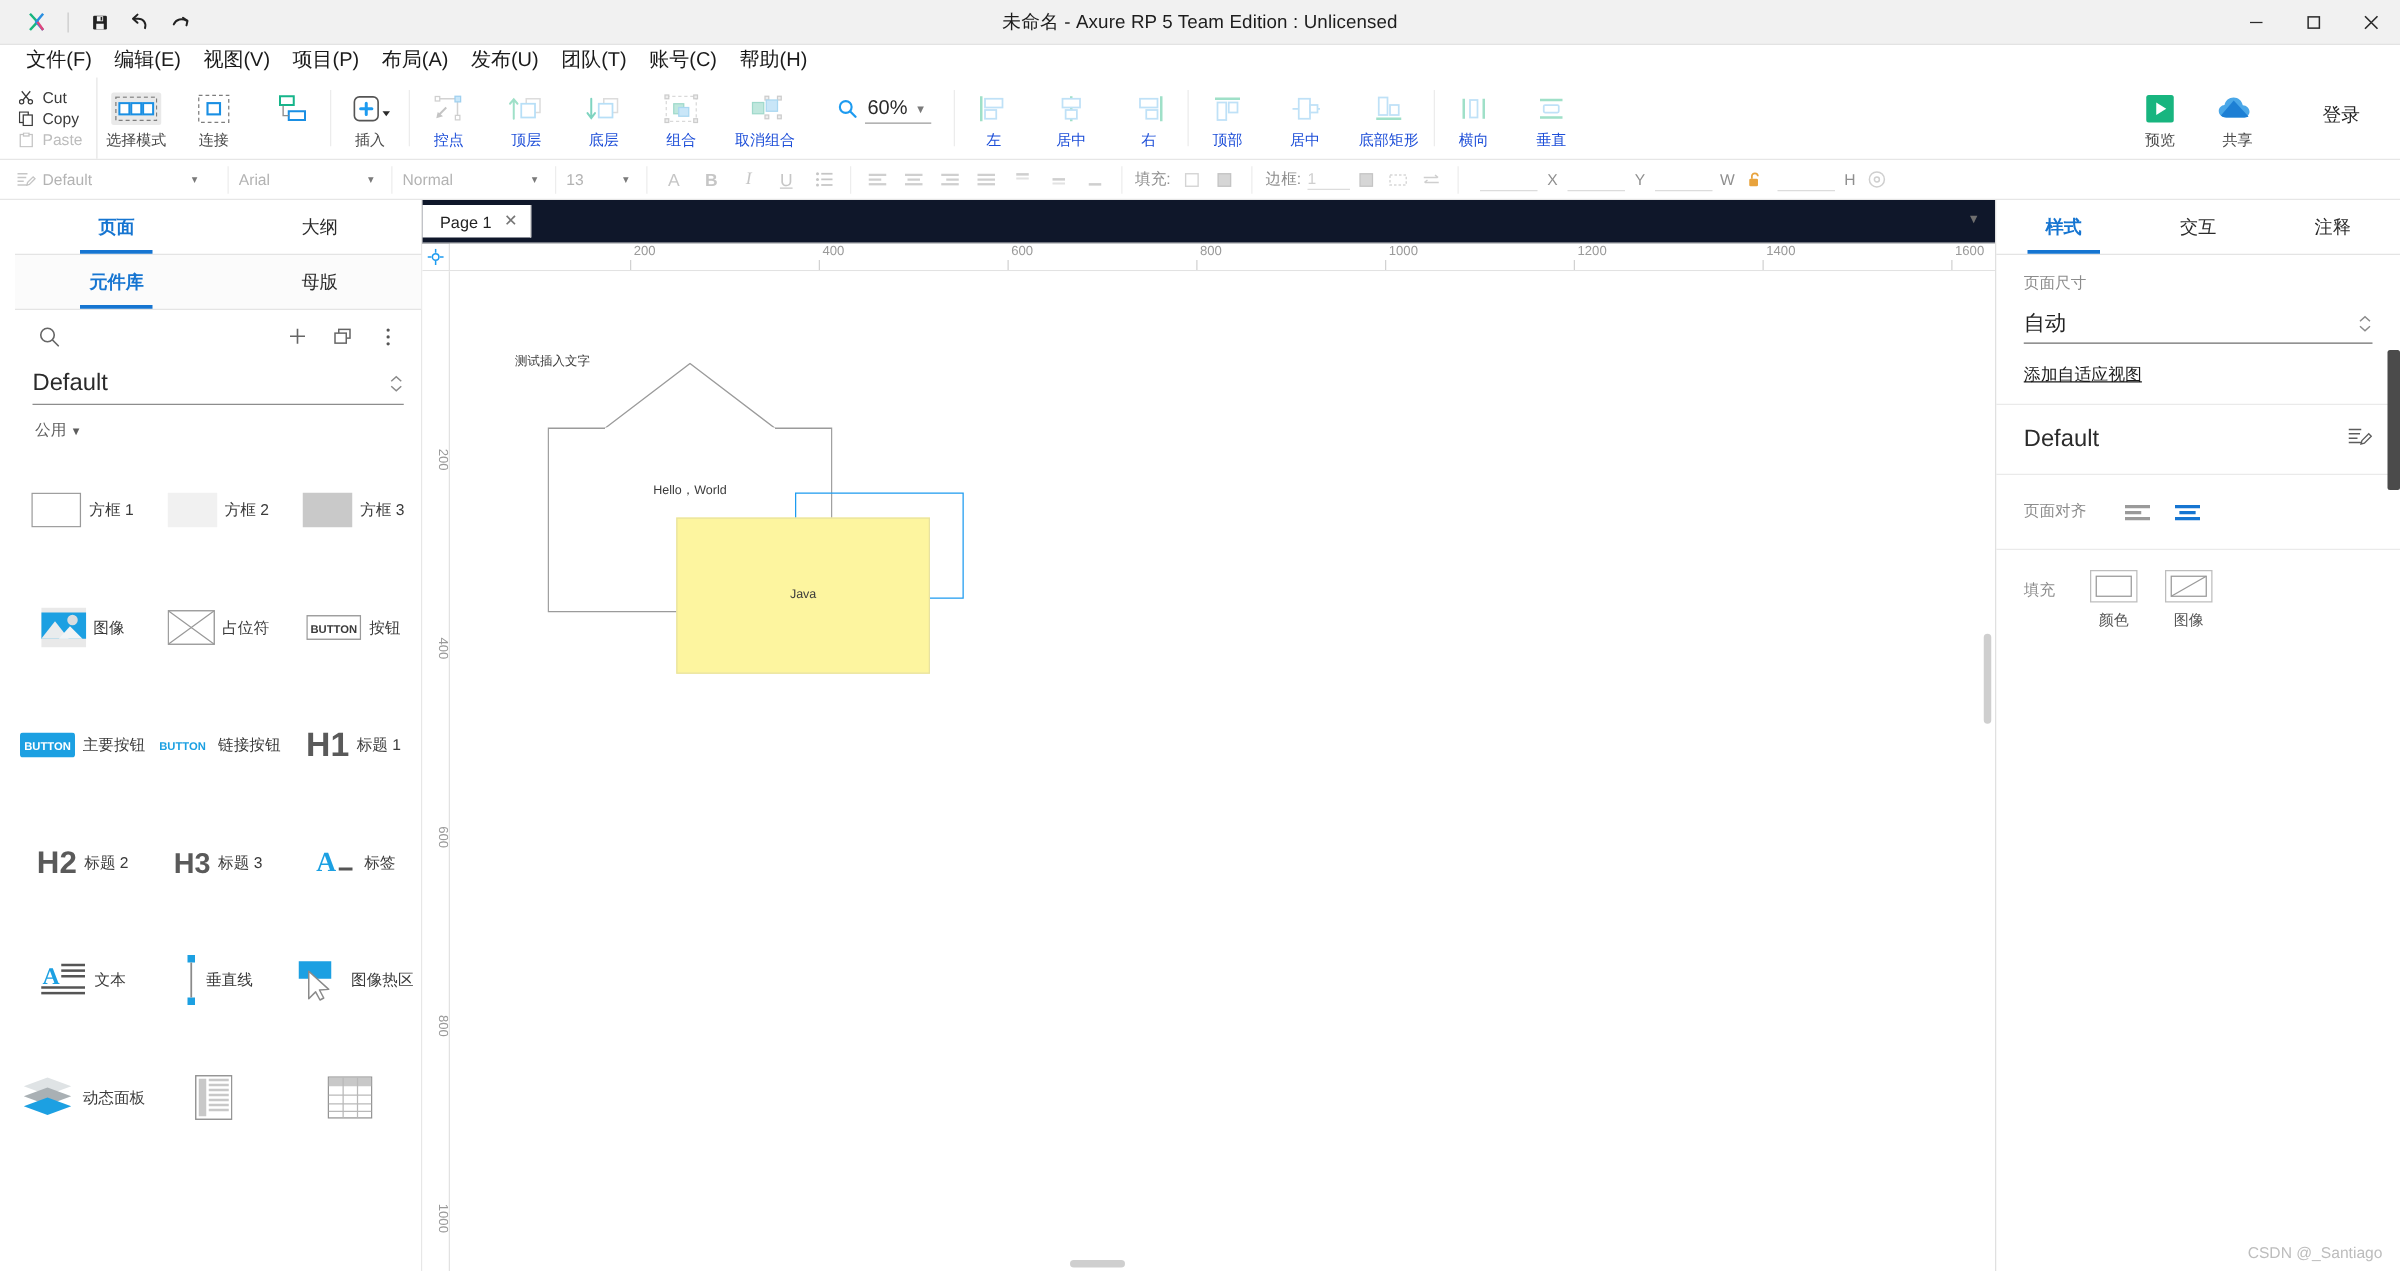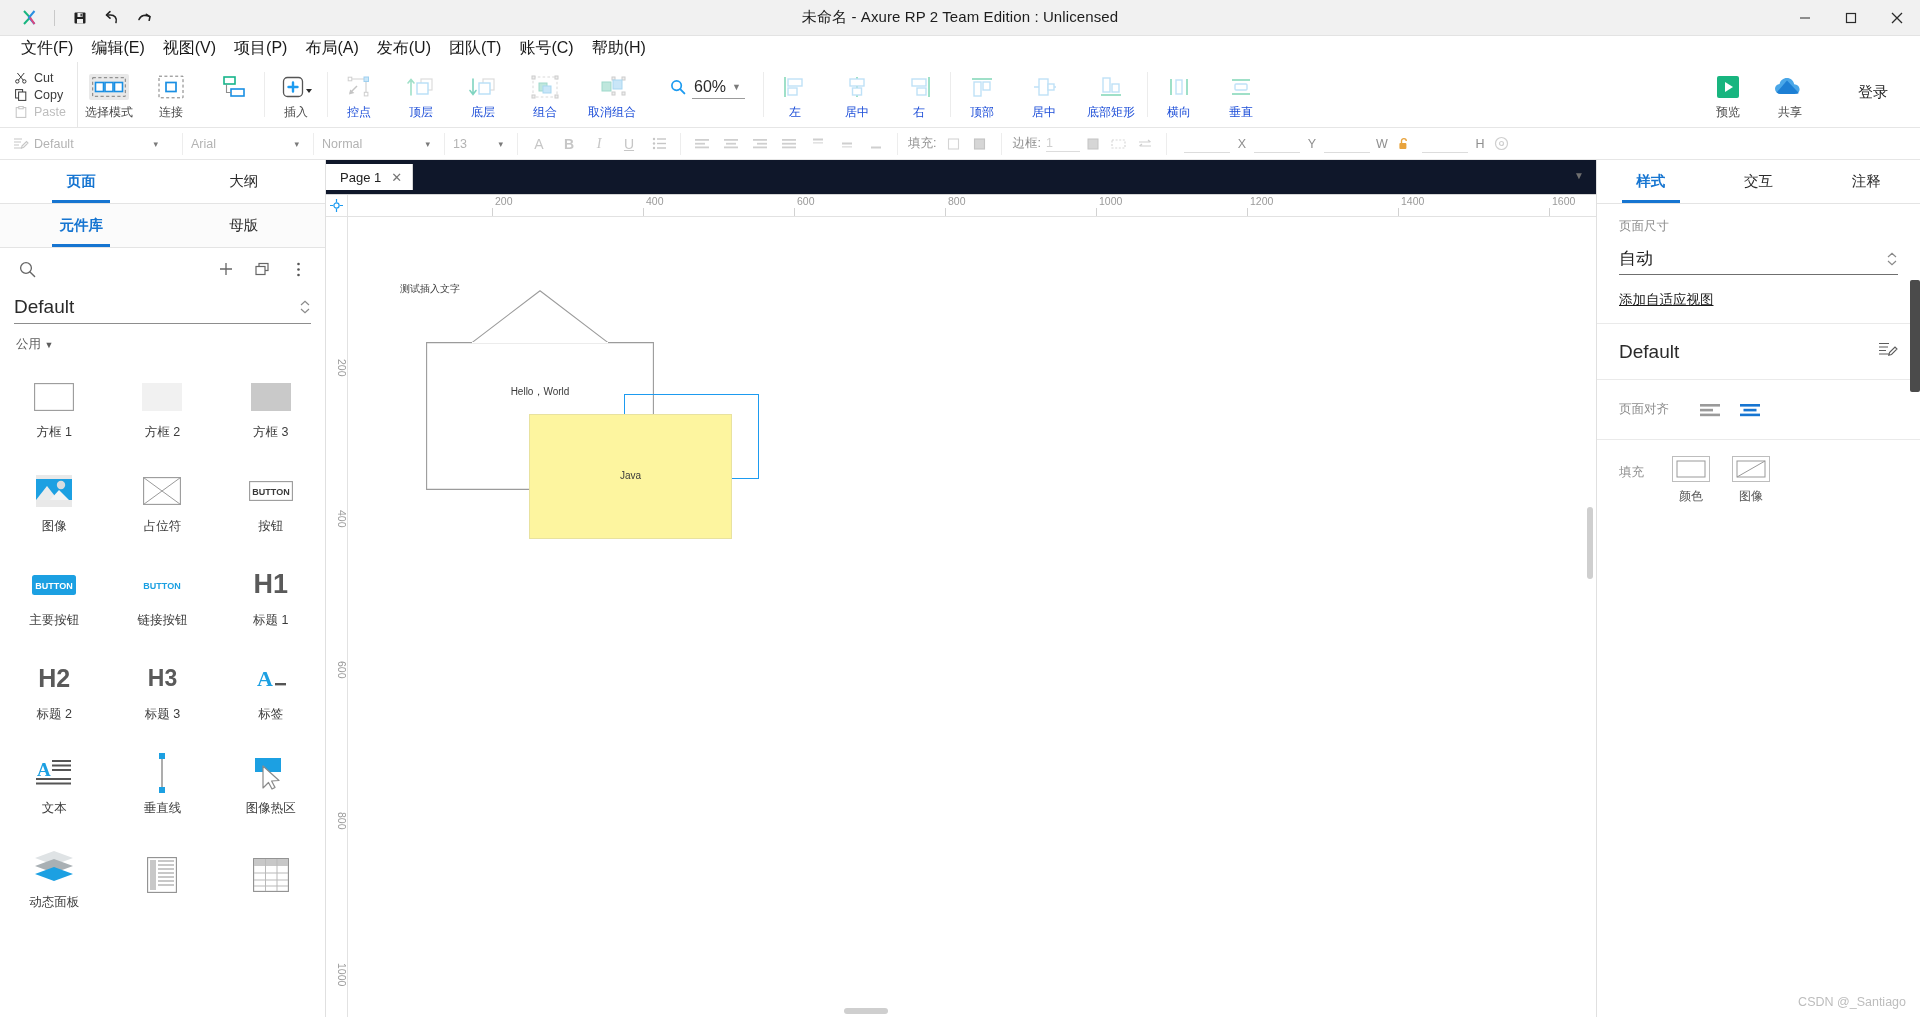--- a/index.html
+++ b/index.html
@@ -97,21 +97,21 @@
   .fmt-select .cv { overflow:hidden; white-space:nowrap; }
   .fmt-ico { width:26px; height:24px; display:flex; align-items:center; justify-content:center; color:#c6c6c6; }
   .fmt-label { color:#8e8e8e; font-size:12.5px; padding:0 5px 0 2px; }
   .underline-field {
     width:46px; height:18px; border-bottom:1px solid #dcdcdc; margin:0 3px;
   }
   .fmt-xy { display:flex; align-items:center; gap:2px; }
   .fmt-xy .k { color:#8f8f8f; font-size:12.5px; width:14px; text-align:center; }
 
   
-  .body { flex:1; display:flex; min-height:0; }
+  .body { flex:1; display:flex; min-height:0;padding-left:12px; }
 
   
   .left { width:326px; flex:none; display:flex; flex-direction:column; border-right:1px solid #e0e0e0; background:#fff; }
   .tabrow { display:flex; height:44px; border-bottom:1px solid #e4e4e4; }
   .tabrow.second { height:44px; background:#fbfbfb; }
   .tab {
     flex:1; display:flex; align-items:center; justify-content:center;
     font-size:14.5px; color:#2b2b2b; cursor:pointer; position:relative;
   }
   .tab.active { color:#1675d1; font-weight:bold; }
@@ -125,21 +125,21 @@
   .libsel {
     margin:0 14px; border-bottom:1px solid #8d8d8d; height:34px;
     display:flex; align-items:center; justify-content:space-between; cursor:pointer;
   }
   .libsel .name { font-size:19px; color:#2a2a2a; }
   .spin { display:flex; flex-direction:column; gap:2px; color:#8a8a8a; }
   .grouplabel { padding:12px 0 4px 16px; font-size:12.5px; color:#5d5d5d; cursor:pointer; }
   .widgets { flex:1; overflow:hidden; padding:4px 0 0 0; position:relative; }
   .wgrid { display:grid; grid-template-columns:repeat(3,1fr); }
   .wcell {
-    height:94px; display:flex; flex-direction:column; align-items:center;
+    height:94px; display:flex; flex-direction:row; align-items:center;
     justify-content:center; gap:6px; cursor:pointer;
   }
   .wico { height:42px; display:flex; align-items:center; justify-content:center; }
   .wlbl { font-size:12.5px; color:#3b3b3b; }
 
   
   .center { flex:1; display:flex; flex-direction:column; min-width:0; background:#fff; position:relative; }
   .pagetabs { height:35px; background:#0f172a; display:flex; align-items:center; border-bottom:1px solid #d5d5d5; position:relative; }
   .ptab {
     height:26px; background:#fff; display:flex; align-items:center; gap:10px;
@@ -225,21 +225,21 @@
           <path d="M6 1.7 L2.4 5 L6 8.2" stroke="#222" stroke-width="1.6" fill="none" stroke-linecap="round" stroke-linejoin="round"></path>
         </svg>
       </div>
       <div class="tb-icon" title="redo">
         <svg width="17" height="16" viewBox="0 0 17 16">
           <path d="M3 9.5 C5 5 9.5 4.5 13.6 6.6" stroke="#222" stroke-width="1.6" fill="none" stroke-linecap="round"></path>
           <path d="M10.4 4.3 L14 6.6 L13.2 10.3" stroke="#222" stroke-width="1.6" fill="none" stroke-linecap="round" stroke-linejoin="round"></path>
         </svg>
       </div>
     </div>
-    <div class="tb-title">未命名 - Axure RP 2 Team Edition : Unlicensed</div>
+    <div class="tb-title">未命名 - Axure RP 5 Team Edition : Unlicensed</div>
     <div class="tb-right">
       <div class="win-btn">
         <svg width="12" height="12" viewBox="0 0 12 12">
             <rect x="1" y="5.5" width="10" height="1" fill="#2b2b2b"></rect>
           </svg>
       </div>
       <div class="win-btn">
         <svg width="12" height="12" viewBox="0 0 12 12">
             <rect x="1.5" y="1.5" width="9" height="9" fill="none" stroke="#2b2b2b" stroke-width="1.2"></rect>
           </svg>

